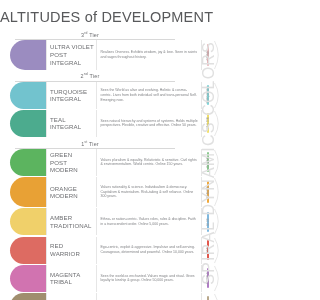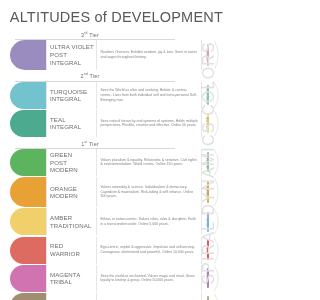--- a/index.html
+++ b/index.html
@@ -4,21 +4,21 @@
 <style>
   * { margin:0; padding:0; box-sizing:border-box; }
   body {
     width:223px; height:300px;
     background:#ffffff;
     font-family:"Liberation Sans", sans-serif;
     overflow:hidden;
     position:relative;
   }
   #page-title {
-    text-align:right;
+    text-align:left;
     font-size:14.5px;
     color:#58595b;
     letter-spacing:0.2px;
     padding-top:9px;
     font-weight:400;
     white-space:nowrap;
   }
   #chart {
     position:relative;
     margin-top:4px;

